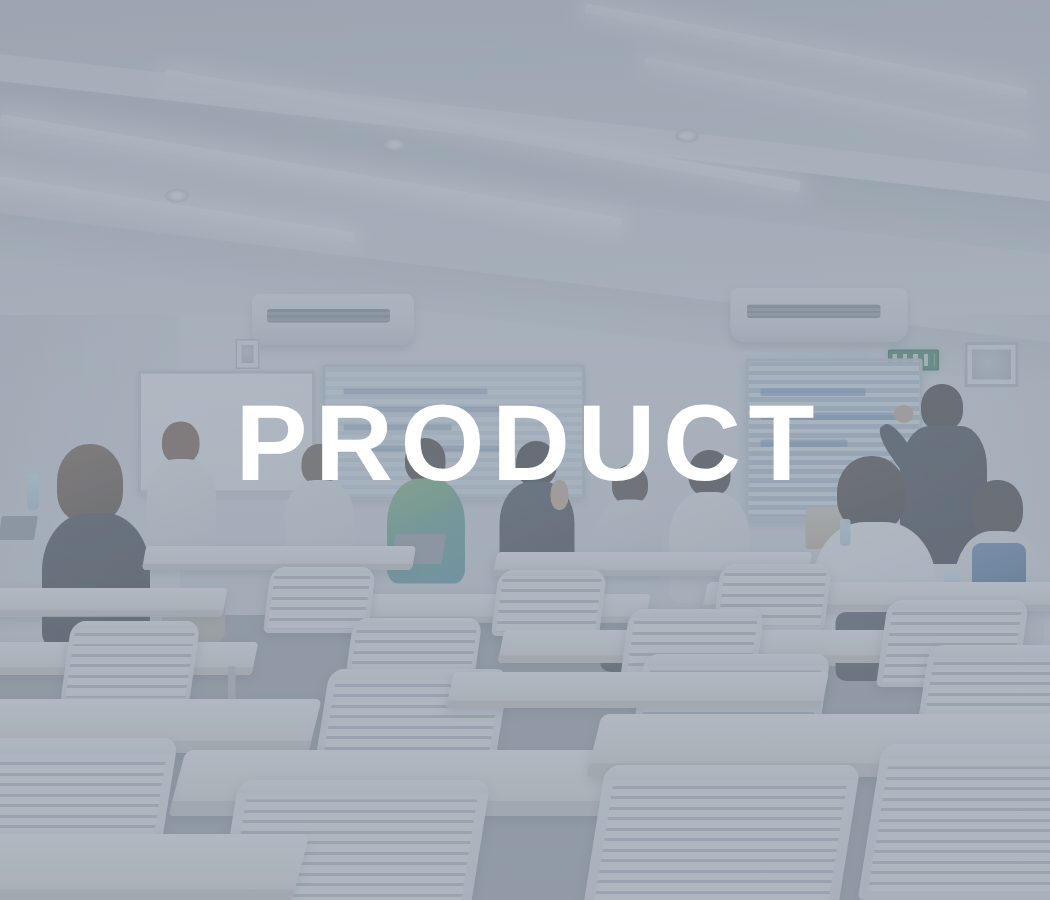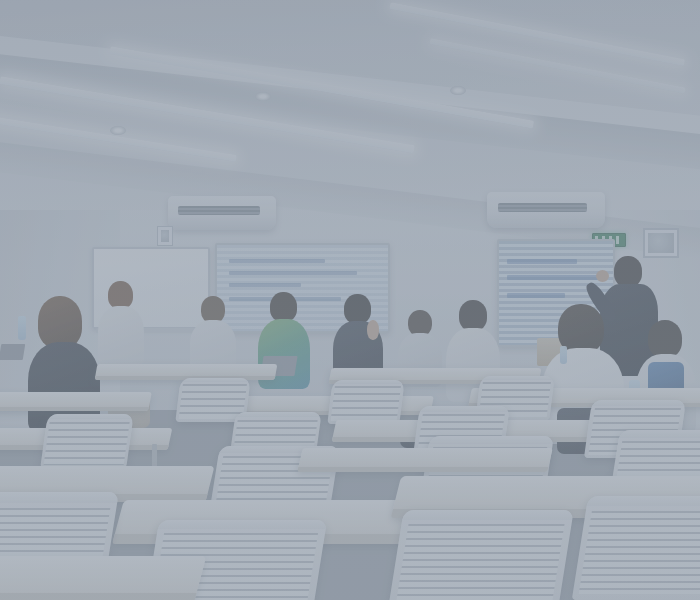--- a/index.html
+++ b/index.html
@@ -302,15 +302,16 @@
       </div>
   </div>
 
   <div class="veil">
     <div class="veil-tint"></div>
     <div class="veil-wash"></div>
     <div class="veil-grad"></div>
   </div>
 
   <div class="caption">
+    <h1 class="title">PRODUCT</h1>
   </div>
 
 </div>
 
 </body></html>

